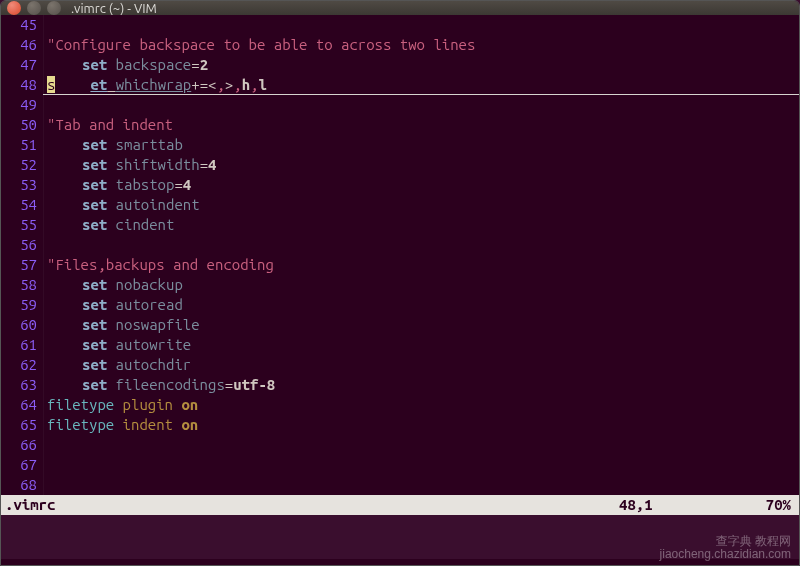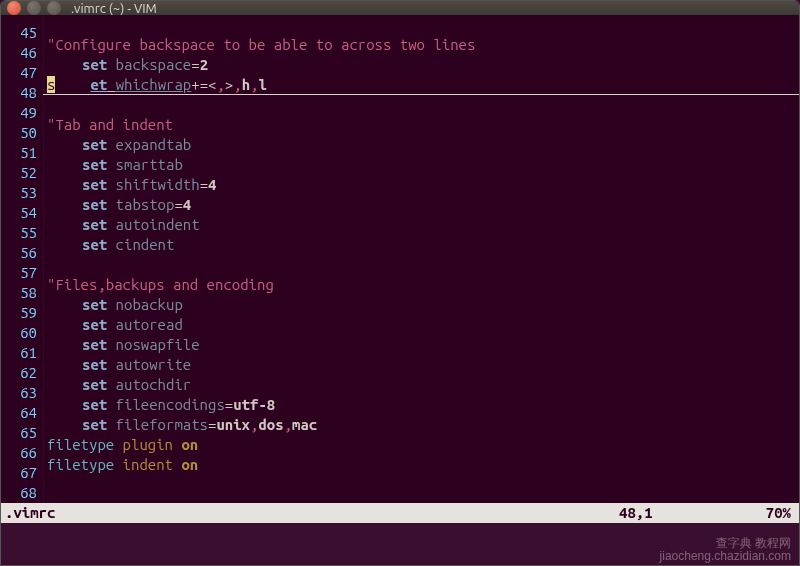--- a/index.html
+++ b/index.html
@@ -5,21 +5,21 @@
   * { margin: 0; padding: 0; box-sizing: border-box; }
   html, body { width: 800px; height: 566px; overflow: hidden; font-family: "Ubuntu Mono", "DejaVu Sans Mono", monospace; background: #3a0e2e; }
   .window { width: 800px; height: 566px; background: #3a0e2e; border: 1px solid #555; border-radius: 6px 6px 0 0; overflow: hidden; display: flex; flex-direction: column; }
   .titlebar { height: 26px; background: linear-gradient(to bottom, #4f4a44, #3c3833); display: flex; align-items: flex-end; padding: 0 6px; font-family: Ubuntu, sans-serif; color: #dcdad6; font-size: 13px; }
   .tb-buttons { display: flex; gap: 6px; margin-right: 10px; }
   .tb-btn { width: 14px; height: 14px; border-radius: 50%; display: flex; align-items: center; justify-content: center; }
   .tb-close { background: radial-gradient(circle at 35% 30%, #f08b7a, #d9482b); }
   .tb-min { background: radial-gradient(circle at 35% 30%, #7b746c, #55504b); }
   .tb-max { background: radial-gradient(circle at 35% 30%, #7b746c, #55504b); }
   .editor { flex: 1; display: flex; font-size: 15px; line-height: 20px; background: #2c001e; color: #d0c7c0; position: relative; }
-  .gutter { width: 42px; text-align: right; padding-right: 6px; background: #2c001e; color: #7dd3fc; user-select: none; margin-top: 8px; }
+  .gutter { width: 42px; text-align: right; padding-right: 6px; background: #2c001e; color: #8b5cf6; user-select: none; }
   .gutter .ln { height: 20px; }
   .code { flex: 1; position: relative; padding-left: 4px; }
   .code .row { height: 20px; white-space: pre; }
   .kw-set { color: #8faec8; font-weight: bold; margin-left: 35px; }
   .opt { color: #7b8e9e; }
   .str { color: #c9607f; }
   .op { color: #d0c7c0; }
   .num { color: #d0c7c0; font-weight: bold; }
   .ident { color: #69b6bd; }
   .ftcmd { color: #b58e3f; }
@@ -78,35 +78,33 @@
       </div>
     <div class="code" id="code">
       <div class="edge"></div>
       <div class="highlight-line"></div>
     <div class="row"></div>
         <div class="row"><span class="str">"Configure backspace to be able to across two lines</span></div>
         <div class="row"><span class="kw-set">set</span><span> </span><span class="opt">backspace</span><span class="op">=</span><span class="num">2</span></div>
         <div class="row"><span class="cursor">s</span><span class="kw-set cursor-word">et</span><span class="cursor-word"> </span><span class="opt cursor-word">whichwrap</span><span class="op">+=&lt;</span><span class="str">,</span><span class="op">&gt;</span><span class="str">,</span><span class="num">h</span><span class="str">,</span><span class="num">l</span></div>
         <div class="row"></div>
         <div class="row"><span class="str">"Tab and indent</span></div>
-        <div class="row"><span class="kw-set">set</span><span> </span><span class="opt">expandtab</span></div>
         <div class="row"><span class="kw-set">set</span><span> </span><span class="opt">smarttab</span></div>
         <div class="row"><span class="kw-set">set</span><span> </span><span class="opt">shiftwidth</span><span class="op">=</span><span class="num">4</span></div>
         <div class="row"><span class="kw-set">set</span><span> </span><span class="opt">tabstop</span><span class="op">=</span><span class="num">4</span></div>
         <div class="row"><span class="kw-set">set</span><span> </span><span class="opt">autoindent</span></div>
         <div class="row"><span class="kw-set">set</span><span> </span><span class="opt">cindent</span></div>
         <div class="row"></div>
         <div class="row"><span class="str">"Files,backups and encoding</span></div>
         <div class="row"><span class="kw-set">set</span><span> </span><span class="opt">nobackup</span></div>
         <div class="row"><span class="kw-set">set</span><span> </span><span class="opt">autoread</span></div>
         <div class="row"><span class="kw-set">set</span><span> </span><span class="opt">noswapfile</span></div>
         <div class="row"><span class="kw-set">set</span><span> </span><span class="opt">autowrite</span></div>
         <div class="row"><span class="kw-set">set</span><span> </span><span class="opt">autochdir</span></div>
         <div class="row"><span class="kw-set">set</span><span> </span><span class="opt">fileencodings</span><span class="op">=</span><span class="num">utf-8</span></div>
-        <div class="row"><span class="kw-set">set</span><span> </span><span class="opt">fileformats</span><span class="op">=</span><span class="num">unix</span><span class="str">,</span><span class="num">dos</span><span class="str">,</span><span class="num">mac</span></div>
         <div class="row"><span class="ident">filetype</span><span> </span><span class="ftcmd">plugin</span><span> </span><span class="onkw">on</span></div>
         <div class="row"><span class="ident">filetype</span><span> </span><span class="ftcmd">indent</span><span> </span><span class="onkw">on</span></div>
         <div class="row"></div>
       </div>
   </div>
 
   <div class="statusbar">
     <div class="sb-file">.vimrc</div>
     <div class="sb-pos">48,1</div>
     <div class="sb-pct">70%</div>

